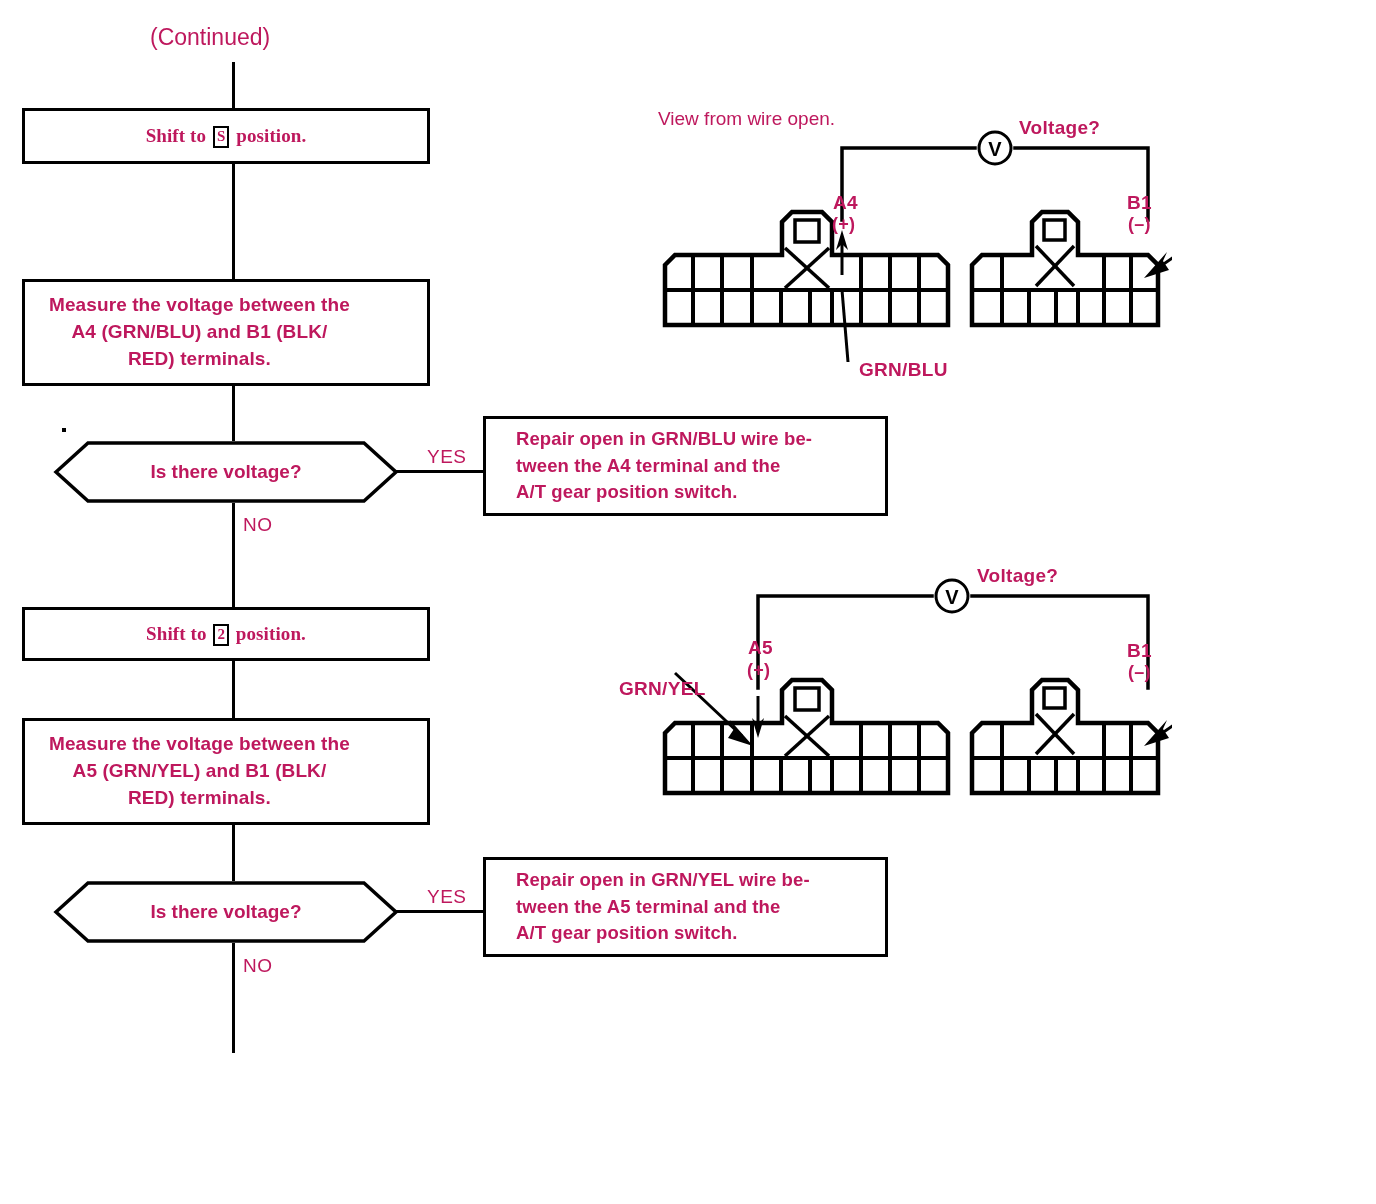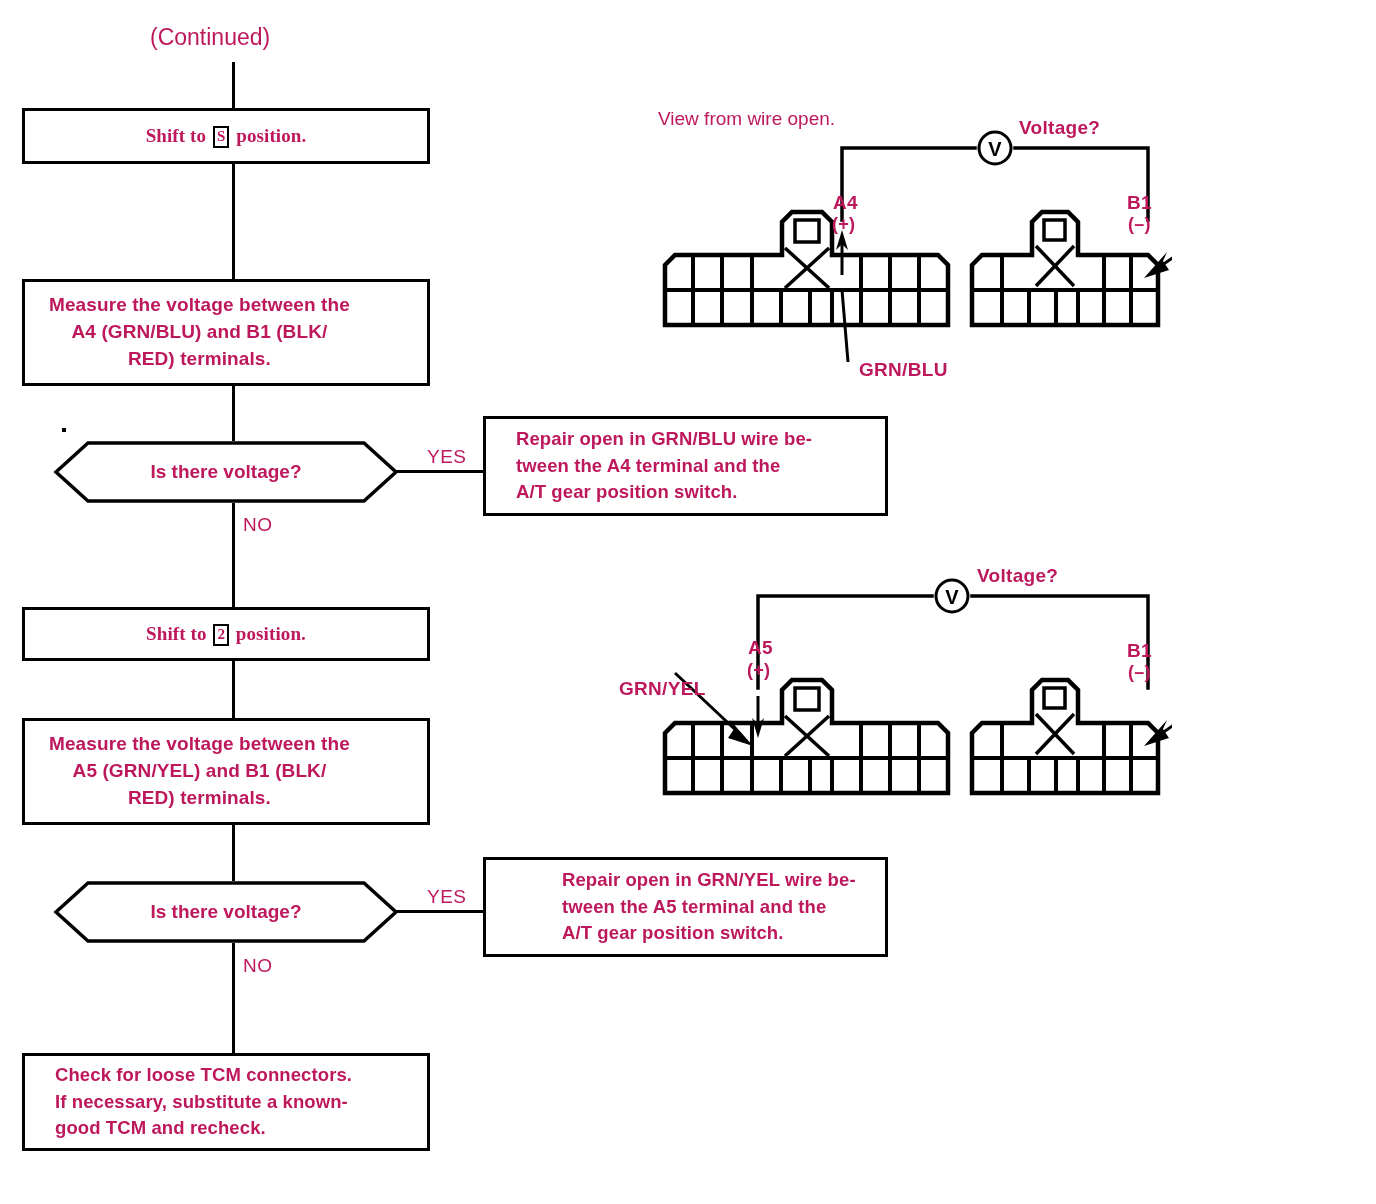--- a/index.html
+++ b/index.html
@@ -166,34 +166,29 @@
   <div class="decision" style="left:22px; top:881px; width:408px; height:62px;">
     <svg width="408" height="62" viewBox="0 0 408 62">
       <polygon points="34,31 66,2 342,2 374,31 342,60 66,60" fill="#ffffff" stroke="#000000" stroke-width="3.5" stroke-linejoin="miter"></polygon>
     </svg>
     <div class="dtext">Is there voltage?</div>
   </div>
 
   <div class="hline" style="left:396px; top:910px; width:90px;"></div>
   <div class="branch-label" style="left:427px; top:886px;">YES</div>
 
-  <div class="proc-box" style="left:483px; top:857px; width:405px; height:100px;padding-left:46px;">
+  <div class="proc-box" style="left:483px; top:857px; width:405px; height:100px;">
     <div class="proc-text repair">Repair open in GRN/YEL wire be-
 tween the A5 terminal and the
 A/T gear position switch.</div>
   </div>
 
   <div class="vline" style="left:232px; top:943px; height:110px;"></div>
   <div class="branch-label" style="left:243px; top:955px;">NO</div>
 
-  <div class="proc-box" style="left:22px; top:1053px; width:408px; height:98px;">
-    <div class="proc-text repair">Check for loose TCM connectors.
-If necessary, substitute a known-
-good TCM and recheck.</div>
-  </div>
 
   <div class="caption" style="left:658px; top:108px;">View from wire open.</div>
 
   <div class="diagram" style="left:620px; top:130px;">
     <svg width="740" height="260" viewBox="0 0 740 260">
       <g fill="none" stroke="#000000" stroke-width="3.5" stroke-linecap="square">
 
         <path d="M 222 90 L 222 18 L 355 18"></path>
         <path d="M 395 18 L 528 18 L 528 90"></path>
       </g>

